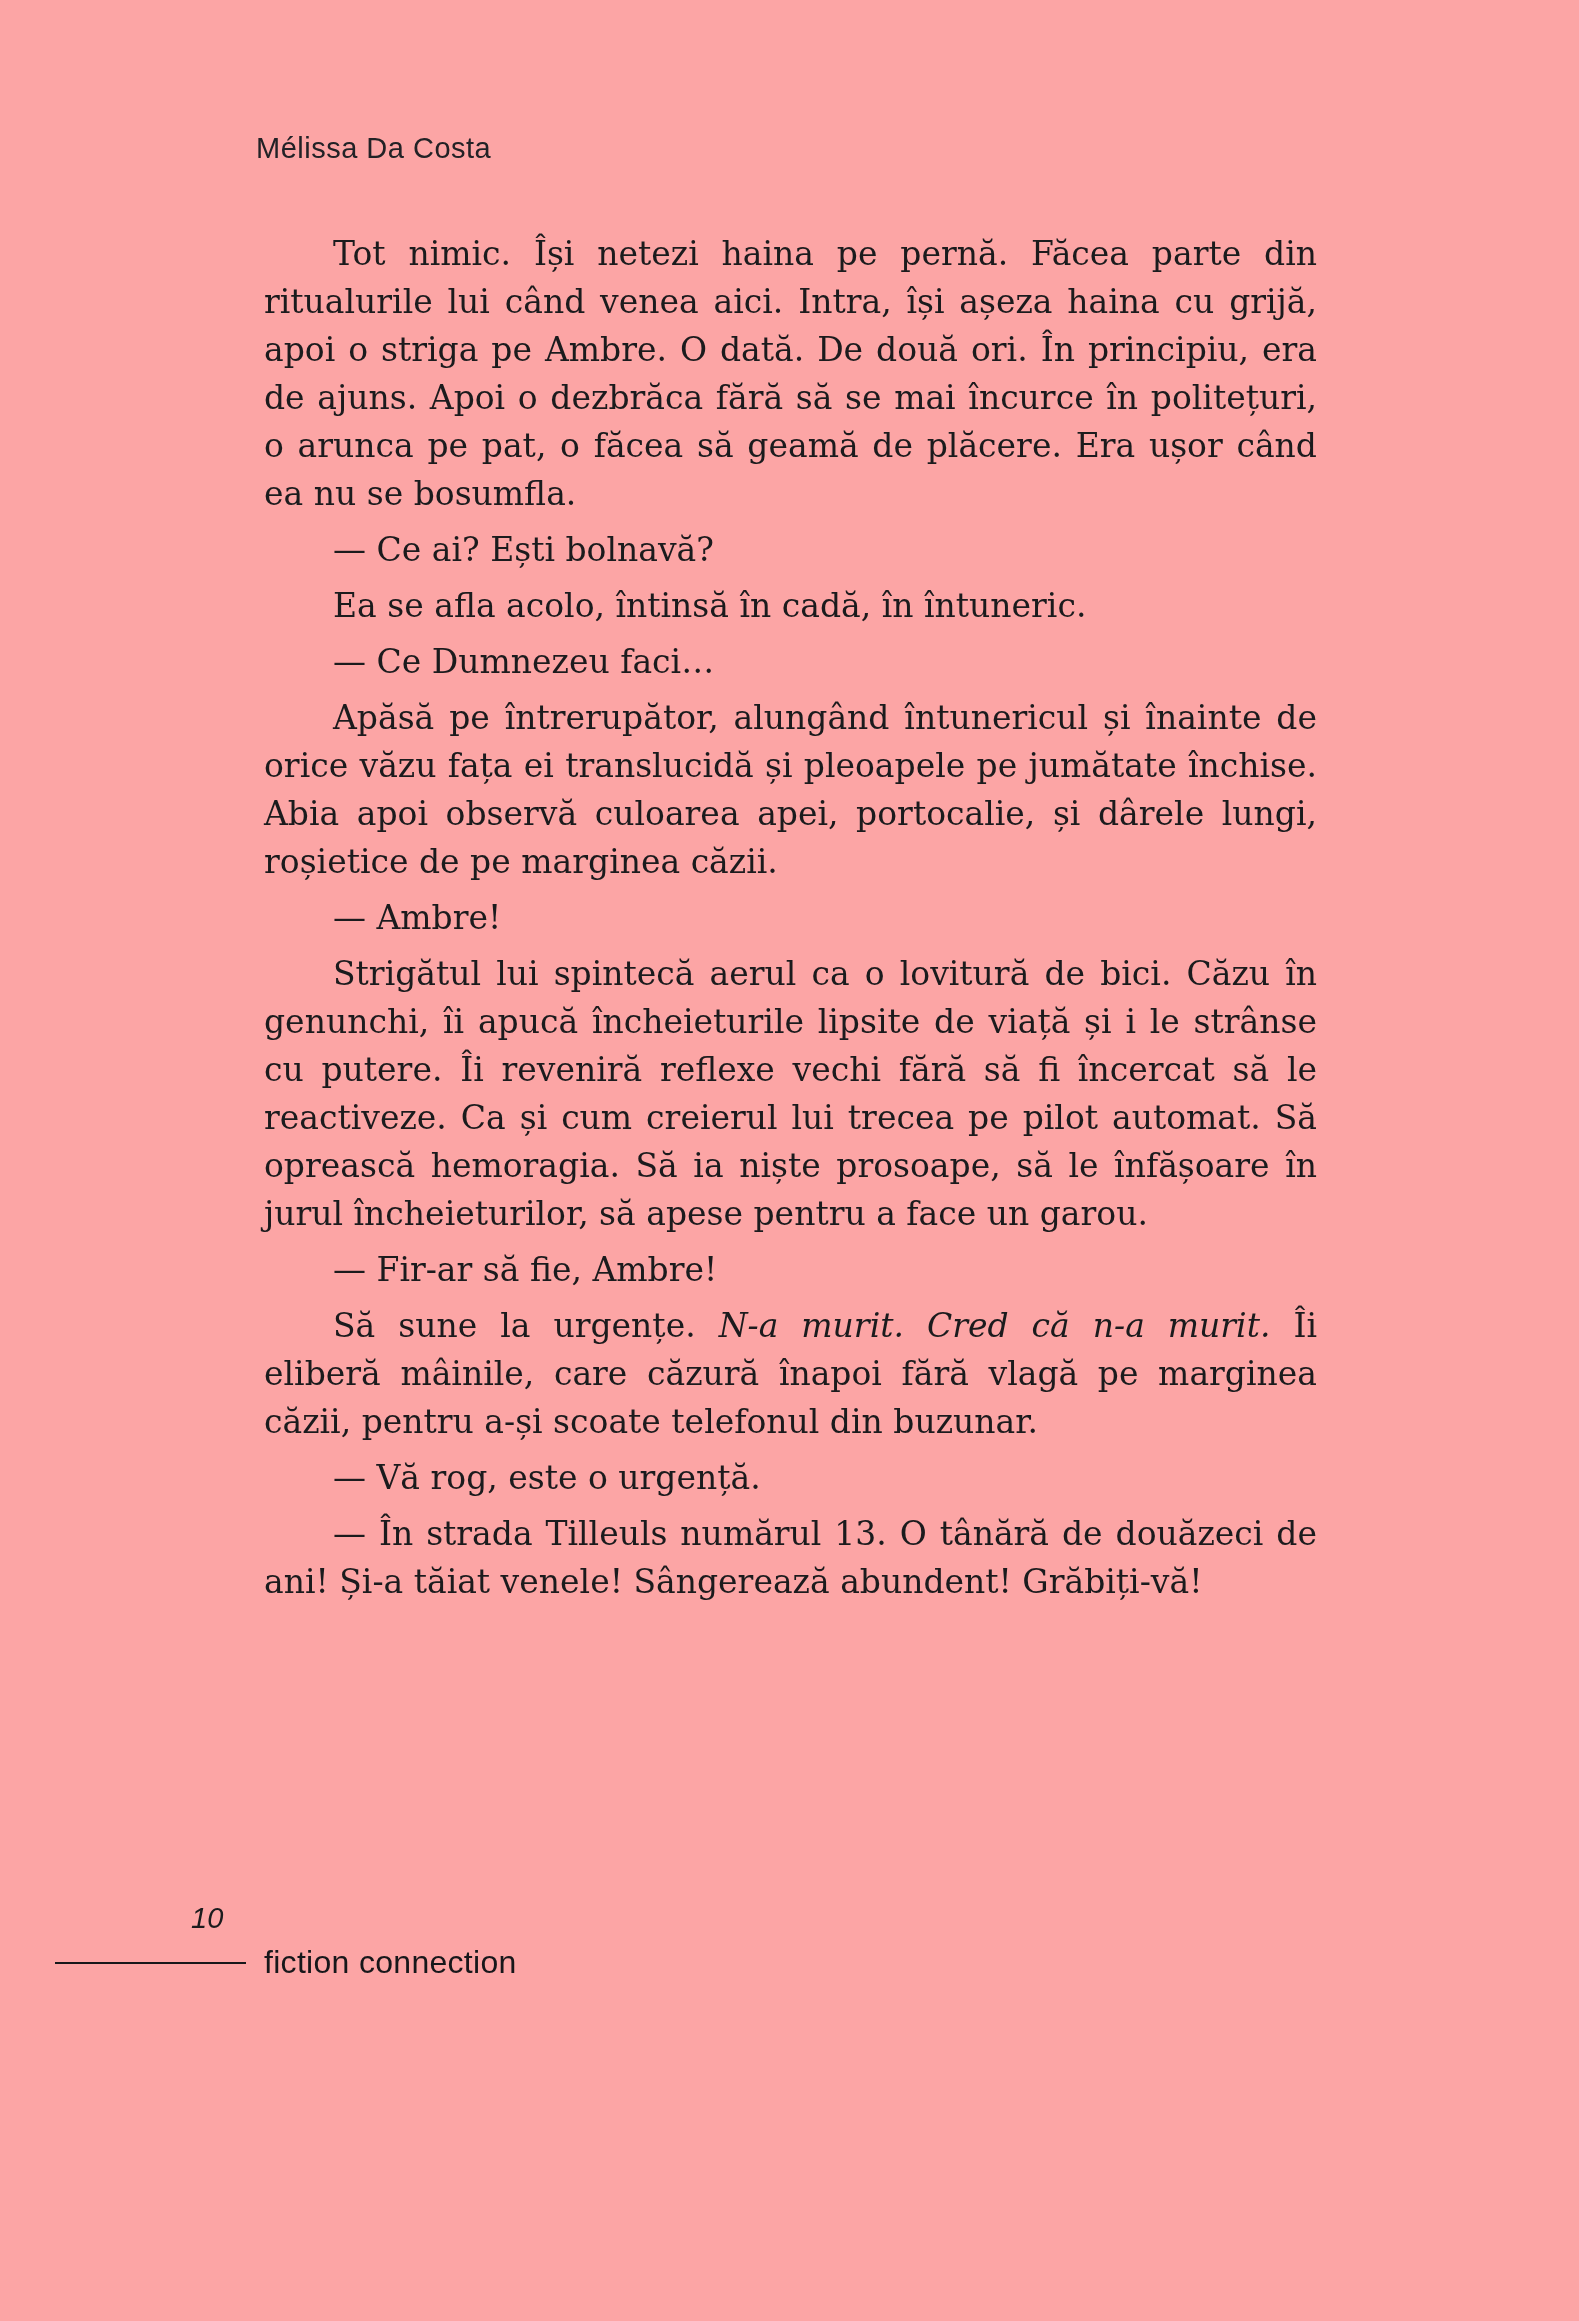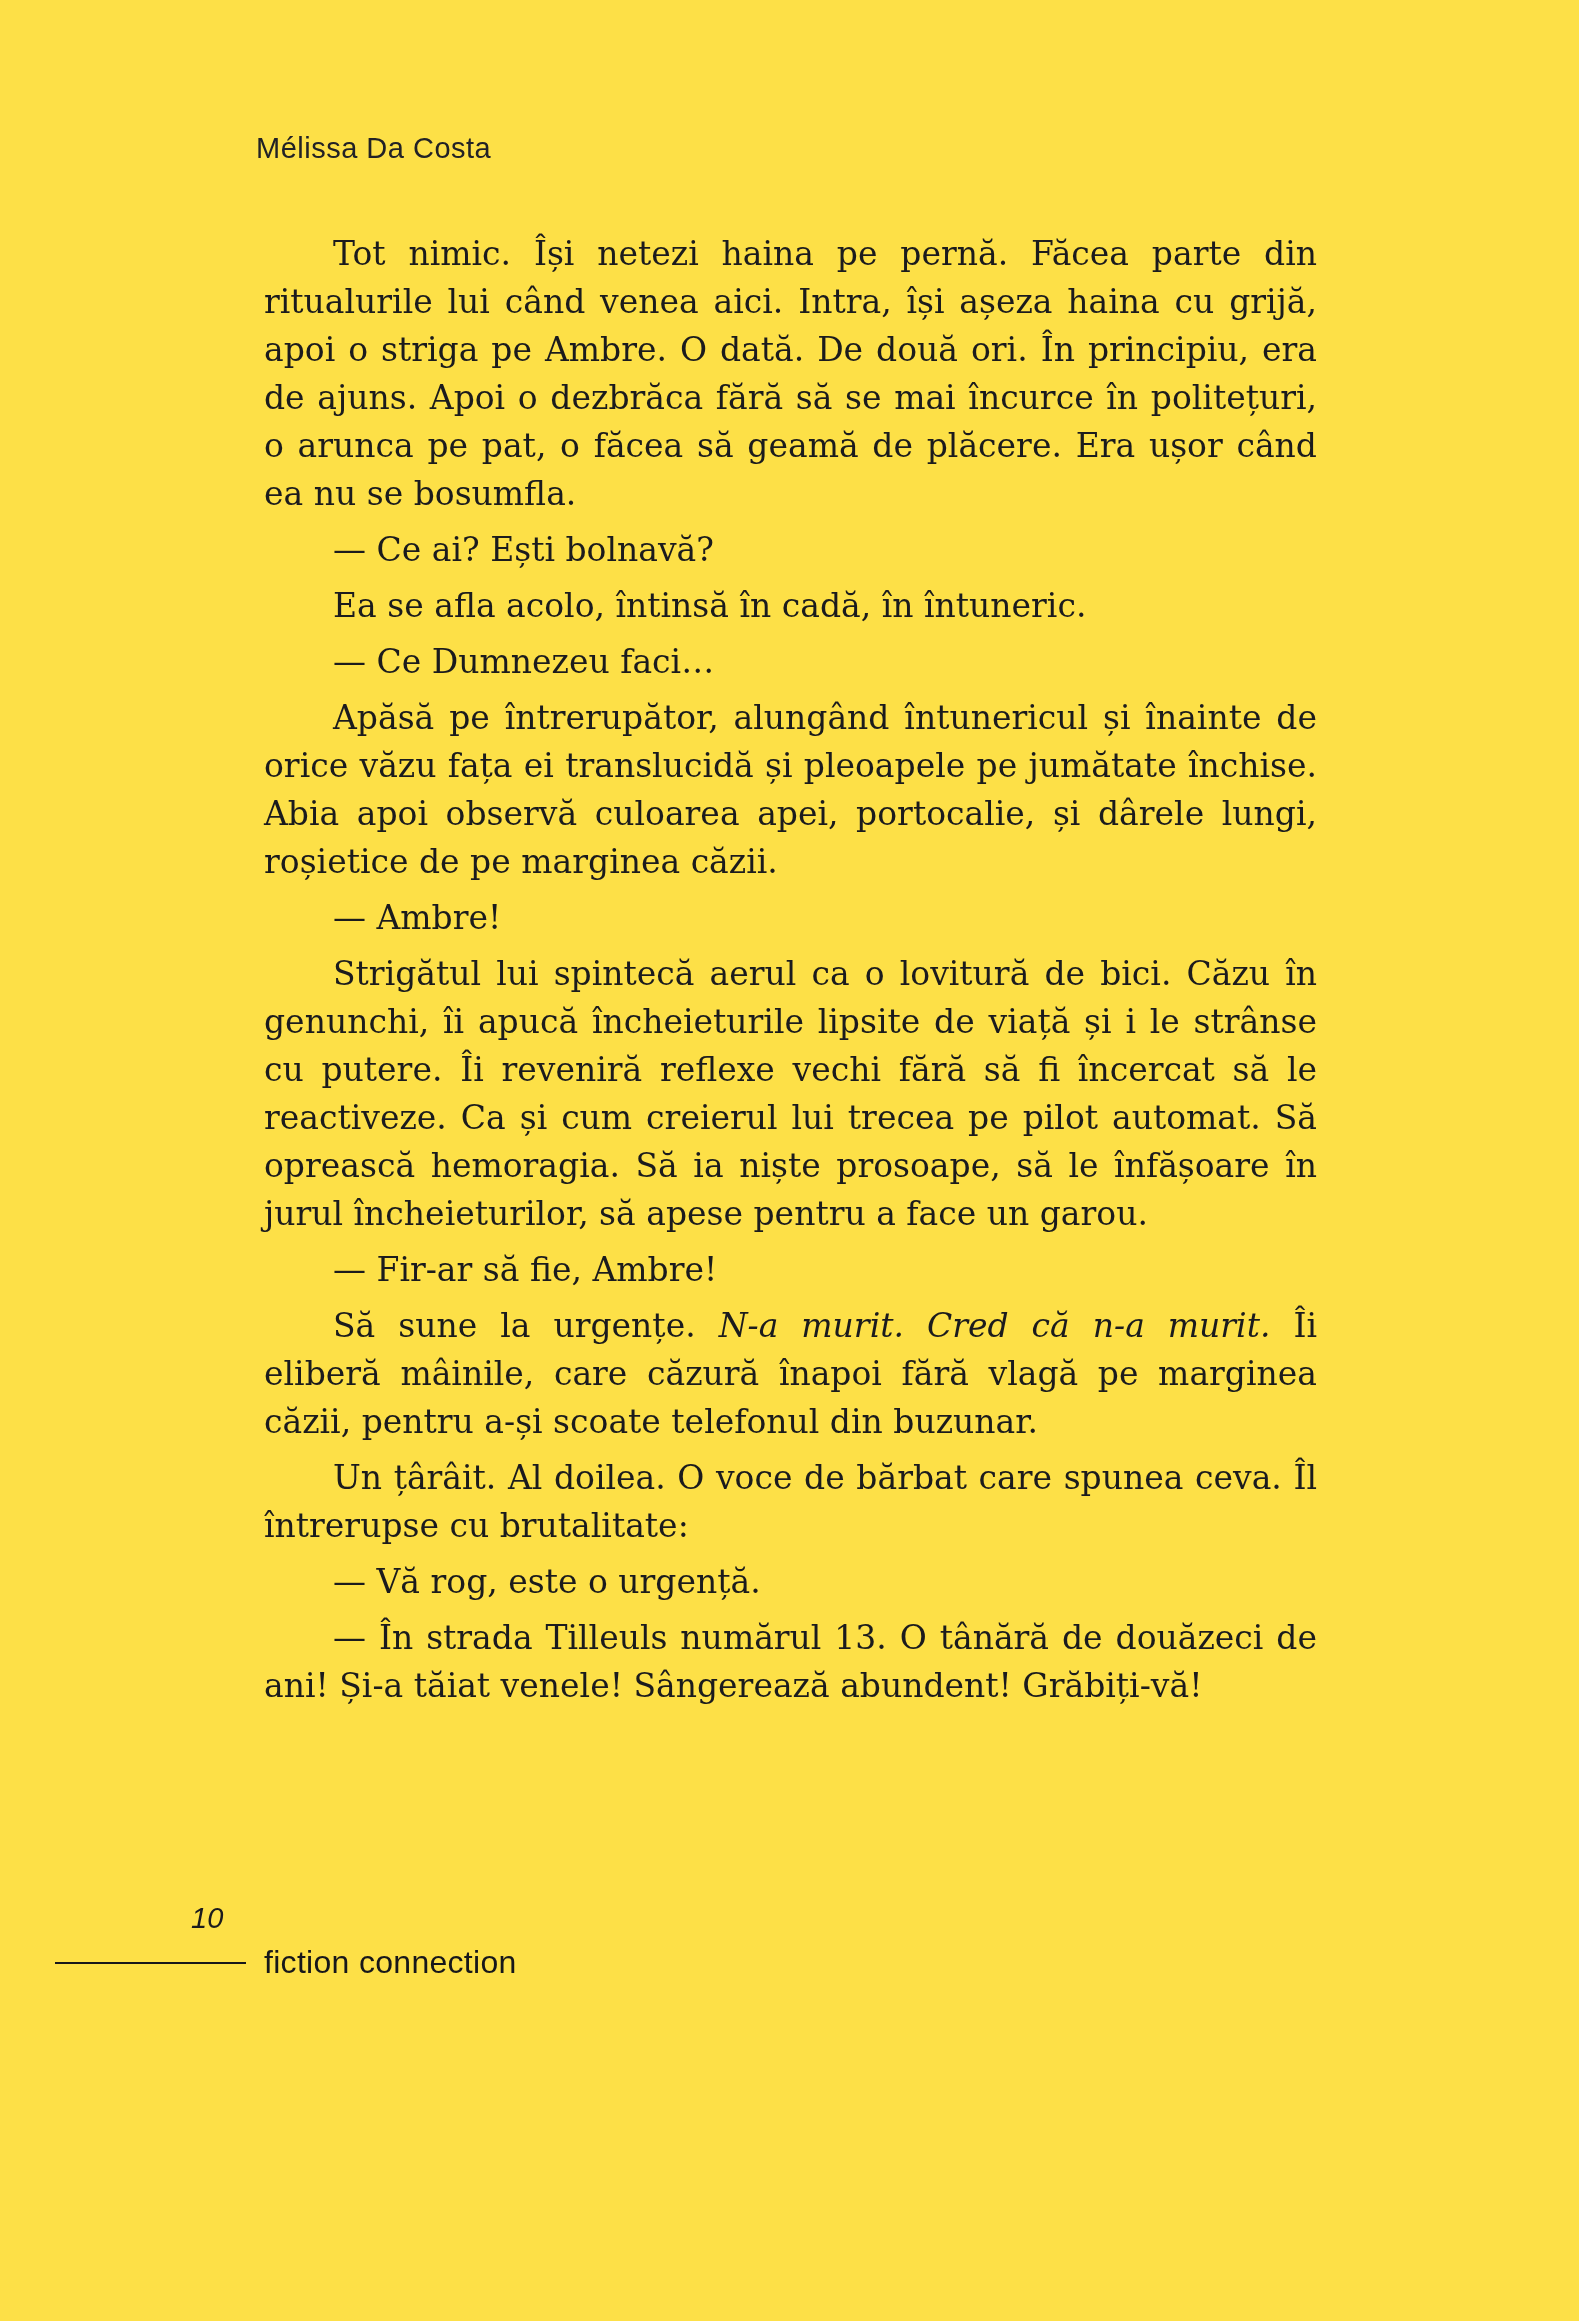--- a/index.html
+++ b/index.html
@@ -4,21 +4,21 @@
 <style>
   html, body {
     margin: 0;
     padding: 0;
     background: #ffffff;
   }
   .page {
     position: relative;
     width: 1579px;
     height: 2322px;
-    background: #fde047;
+    background: #fca5a5;
     color: #1b1b1d;
     overflow: hidden;
   }
   .running-header {
     position: absolute;
     left: 256px;
     top: 132px;
     font-family: "Liberation Sans", "DejaVu Sans", sans-serif;
     font-size: 29px;
     letter-spacing: 0.5px;
@@ -81,21 +81,20 @@
   <div class="body-text">
     <p>Tot nimic. Își netezi haina pe pernă. Făcea parte din ritualurile lui când venea aici. Intra, își așeza haina cu grijă, apoi o striga pe Ambre. O dată. De două ori. În principiu, era de ajuns. Apoi o dezbrăca fără să se mai încurce în politețuri, o arunca pe pat, o făcea să geamă de plăcere. Era ușor când ea nu se bosumfla.</p>
     <p>— Ce ai? Ești bolnavă?</p>
     <p>Ea se afla acolo, întinsă în cadă, în întuneric.</p>
     <p>— Ce Dumnezeu faci…</p>
     <p>Apăsă pe întrerupător, alungând întunericul și înainte de orice văzu fața ei translucidă și pleoapele pe jumătate închise. Abia apoi observă culoarea apei, portocalie, și dârele lungi, roșietice de pe marginea căzii.</p>
     <p>— Ambre!</p>
     <p>Strigătul lui spintecă aerul ca o lovitură de bici. Căzu în genunchi, îi apucă încheieturile lipsite de viață și i le strânse cu putere. Îi reveniră reflexe vechi fără să fi încercat să le reactiveze. Ca și cum creierul lui trecea pe pilot automat. Să oprească hemoragia. Să ia niște prosoape, să le înfășoare în jurul încheieturilor, să apese pentru a face un garou.</p>
     <p>— Fir-ar să fie, Ambre!</p>
     <p><span>Să sune la urgențe. </span><em>N-a murit. Cred că n-a murit.</em><span> Îi eliberă mâinile, care căzură înapoi fără vlagă pe marginea căzii, pentru a-și scoate telefonul din buzunar.</span></p>
-    <p>Un țârâit. Al doilea. O voce de bărbat care spunea ceva. Îl întrerupse cu brutalitate:</p>
     <p>— Vă rog, este o urgență.</p>
     <p>— În strada Tilleuls numărul 13. O tânără de douăzeci de ani! Și-a tăiat venele! Sângerează abundent! Grăbiți-vă!</p>
   </div>
 
   <div class="page-number">10</div>
 
   <div class="footer-rule"></div>
 
   <div class="footer-label">fiction connection</div>
 

